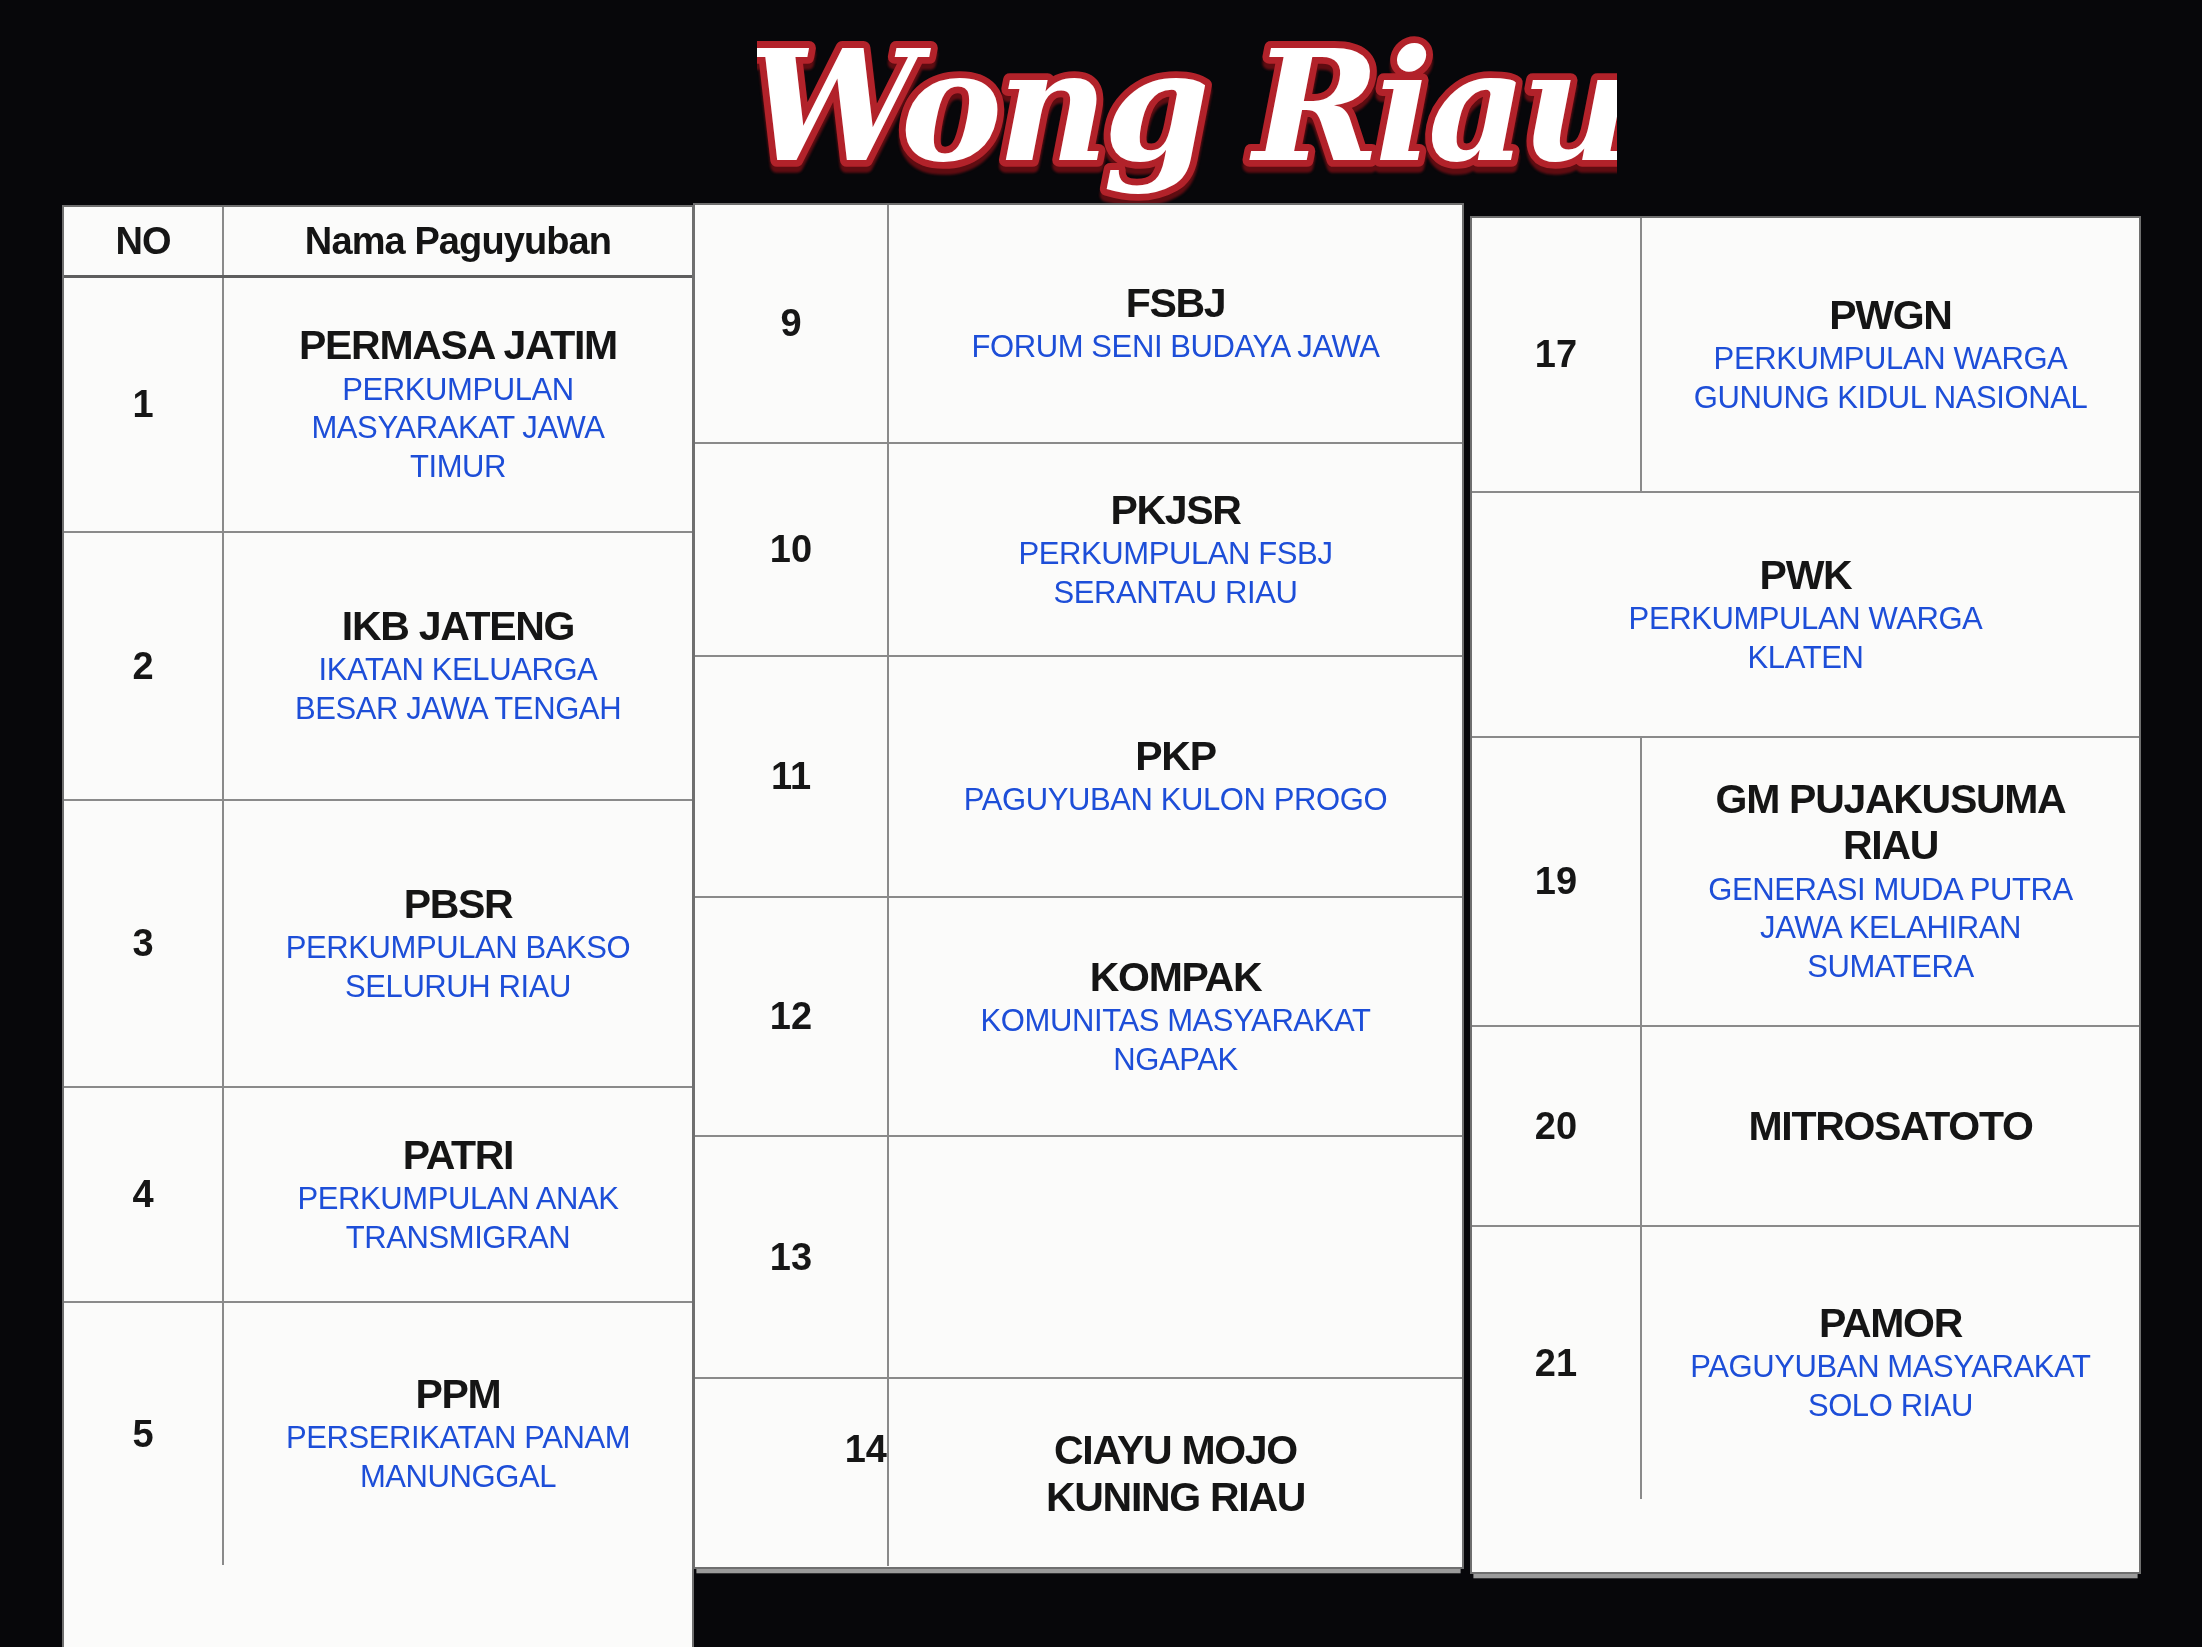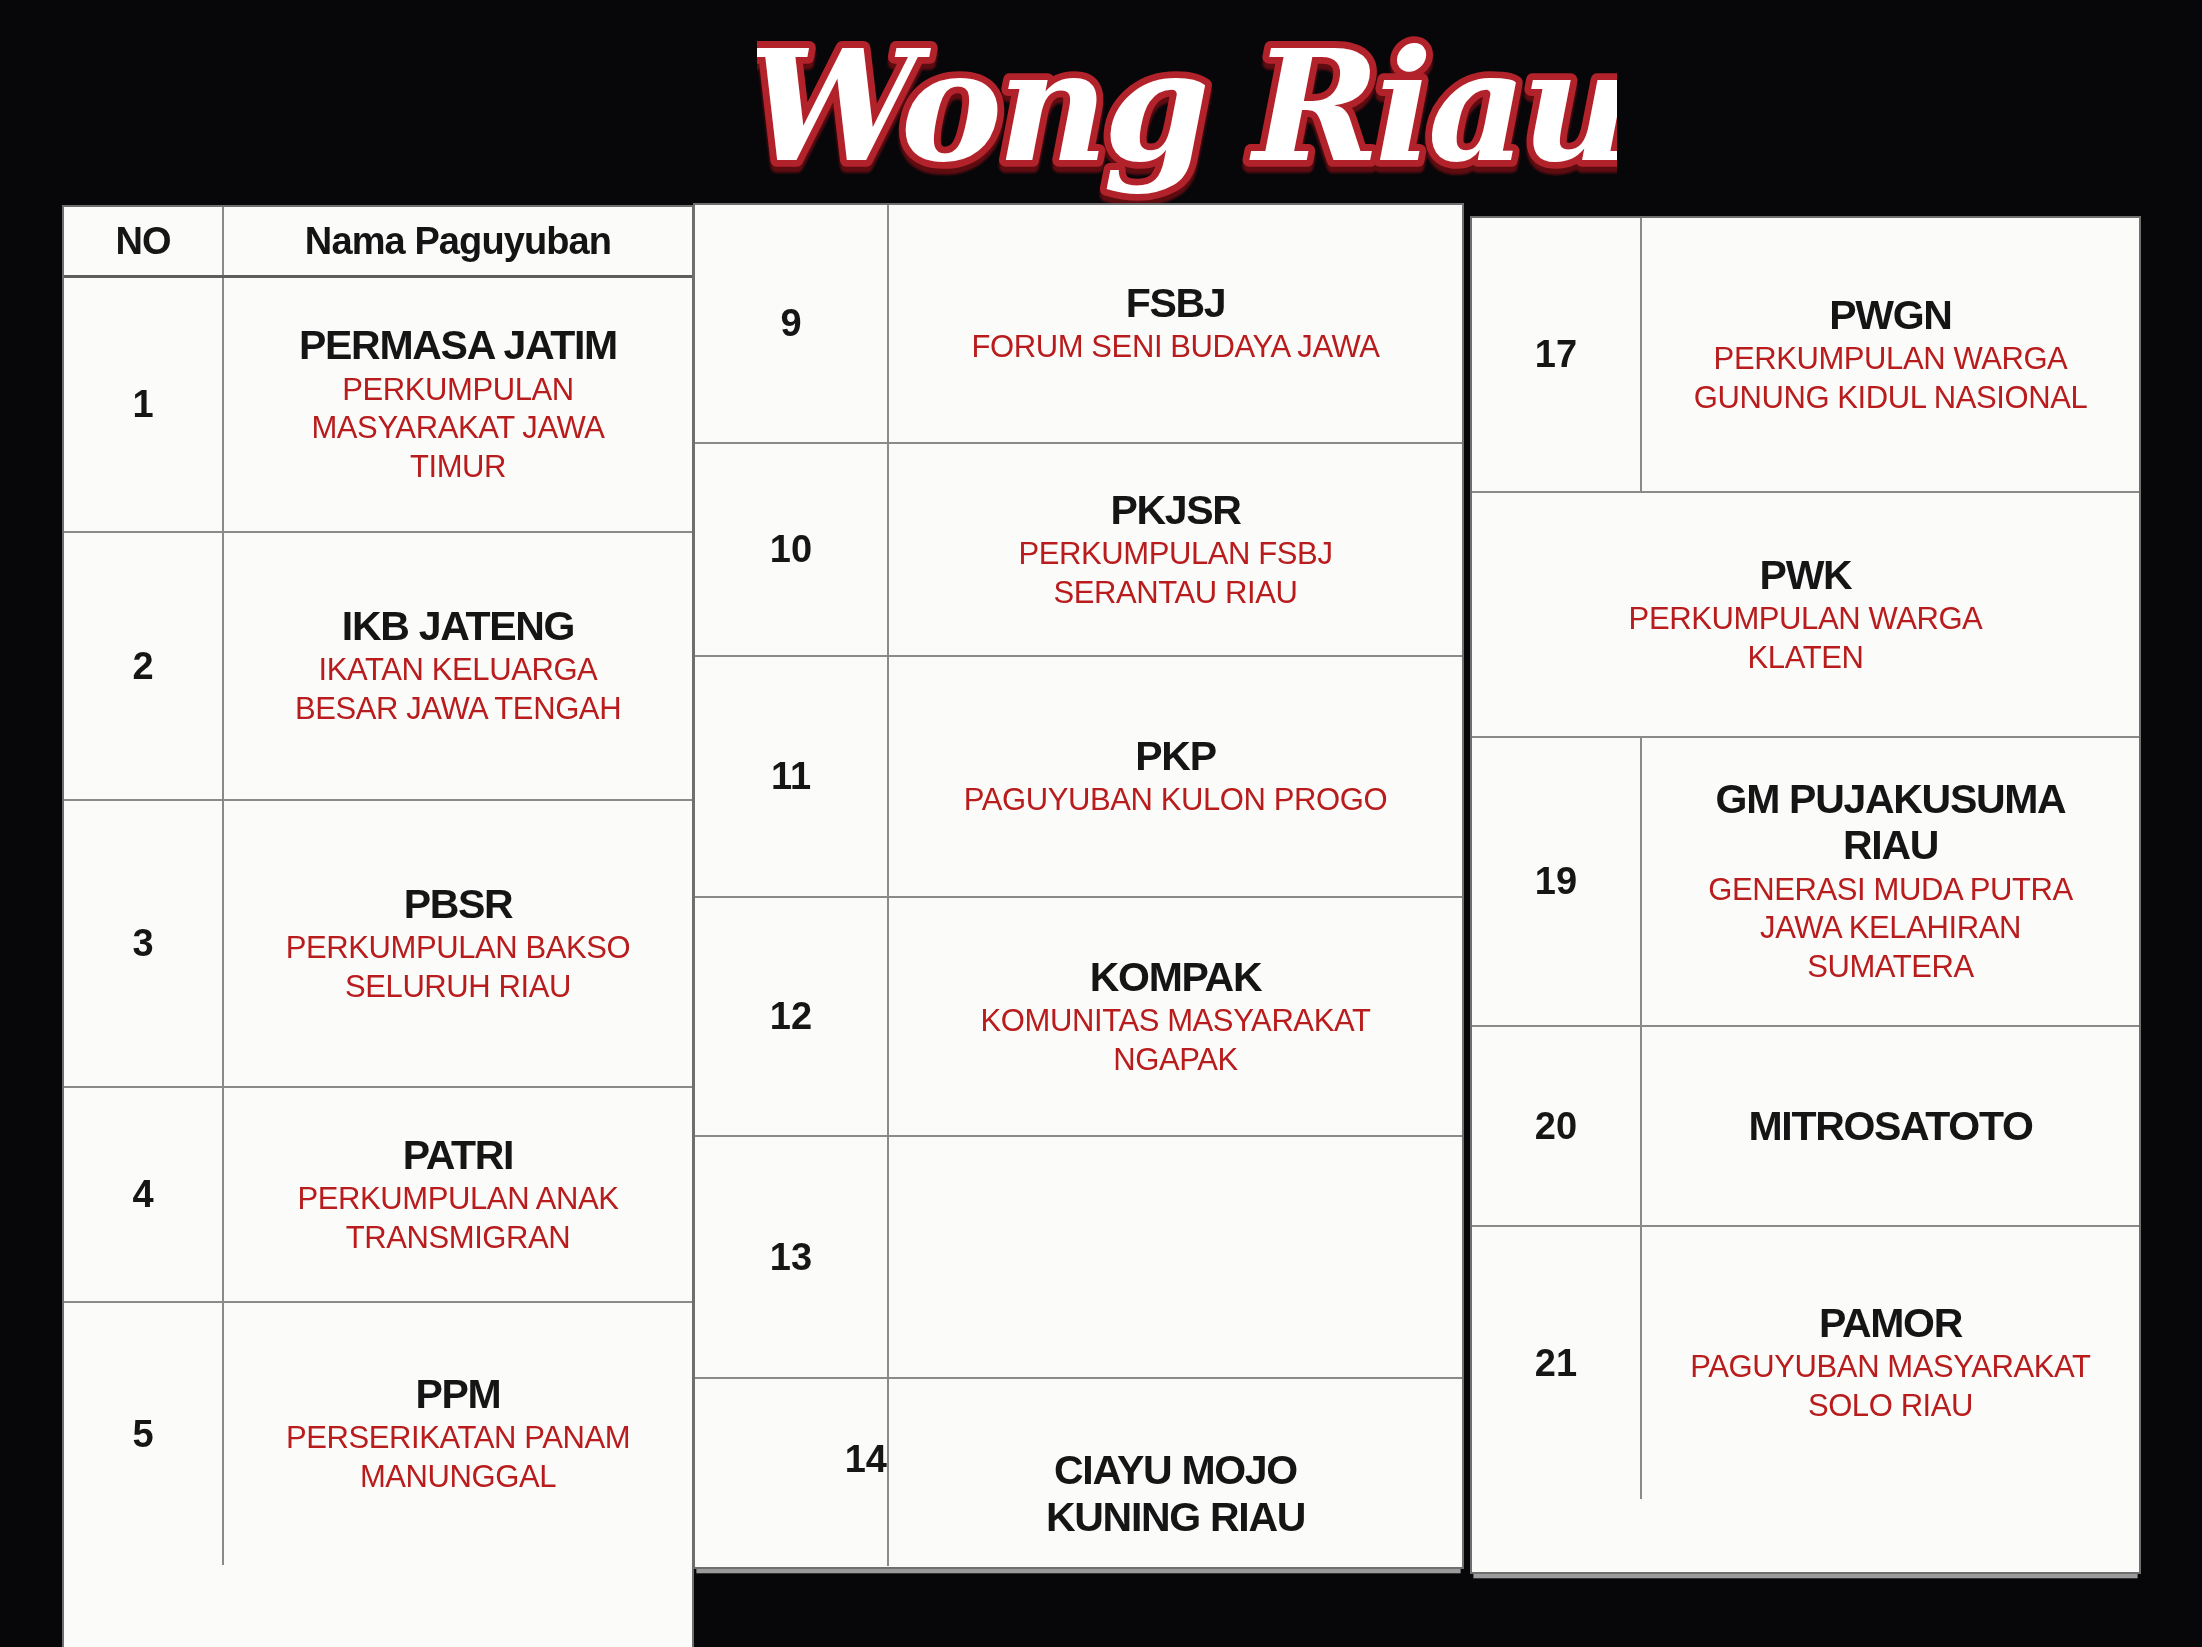--- a/index.html
+++ b/index.html
@@ -66,35 +66,35 @@
   }
 
   .head-cell{font-weight:bold;font-size:38px;color:#141414;letter-spacing:-0.9px;}
   .row.head .cell.name{padding:11px;}
 
   .org-title{
     font-weight:bold;font-size:41px;line-height:1.13;
     color:#151515;letter-spacing:-1.3px;
   }
   .org-sub{
-    font-size:31px;line-height:1.25;color:#b91c1c;
+    font-size:31px;line-height:1.25;color:#1d4ed8;
     letter-spacing:-0.4px;margin-top:2px;
   }
   .org-sub:empty{display:none;}
 
   #panel-left  .org-title{max-width:447px;}
   #panel-left  .org-sub  {max-width:370px;}
   #panel-mid   .org-title{max-width:396px;}
   #panel-mid   .org-sub  {max-width:465px;}
   #panel-right .org-title{max-width:430px;}
   #panel-right .org-sub  {max-width:430px;}
 
   
   .row.low .cell.num,
-  .row.low .cell.name{justify-content:flex-end;padding-bottom:26px;}
+  .row.low .cell.name{justify-content:flex-end;padding-bottom:46px;}
 </style>
 </head>
 <body>
 
 <div class="title-wrap">
   <svg viewBox="0 0 1000 240">
     <text class="title-text" x="500" y="178" text-anchor="middle" font-size="178" fill="#ffffff" stroke="#b2222a" stroke-width="16" stroke-linejoin="round" paint-order="stroke">Wong Riau</text>
   </svg>
 </div>
 

